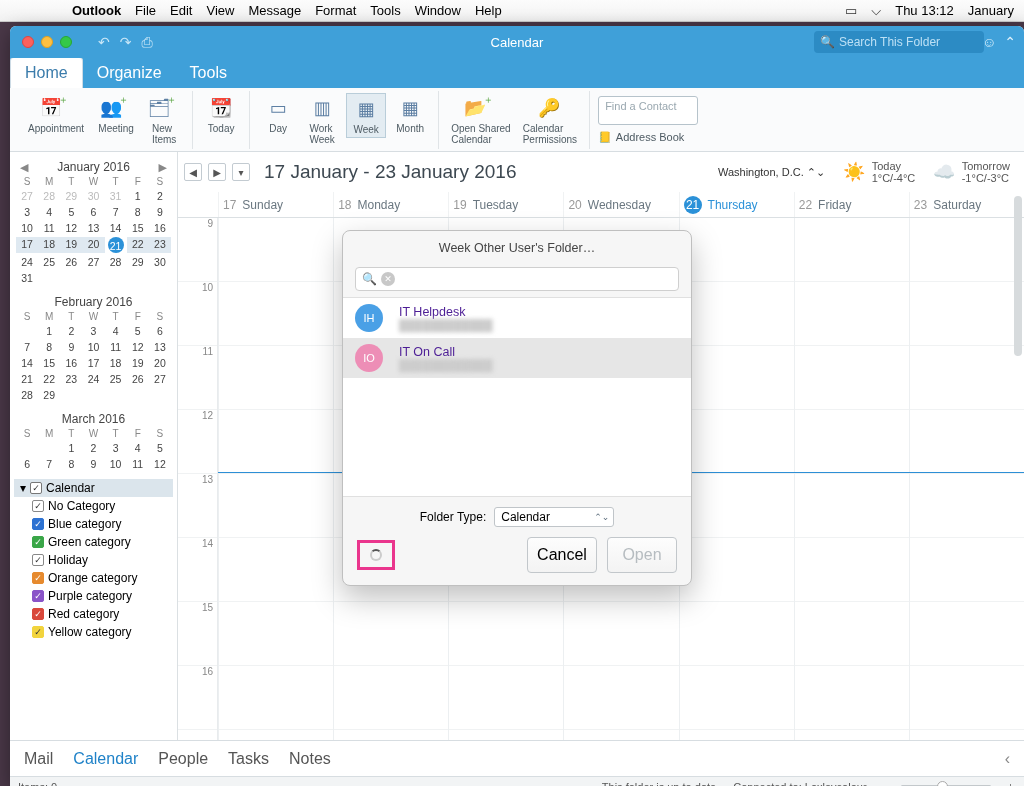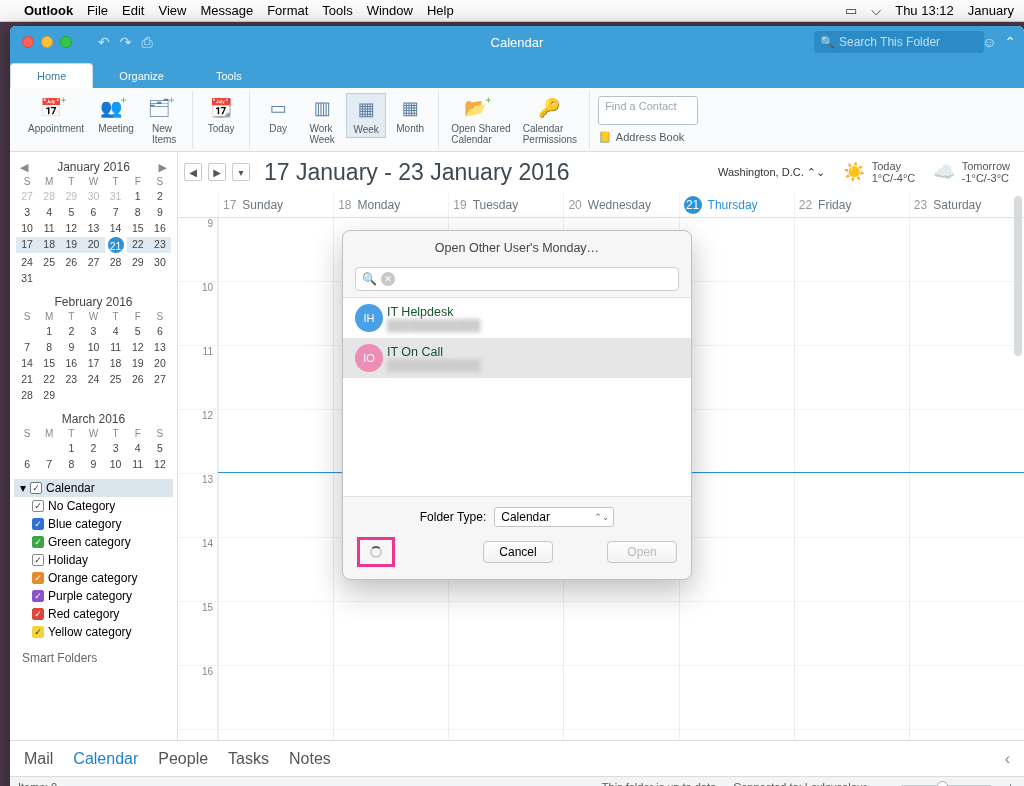--- a/index.html
+++ b/index.html
@@ -2,40 +2,40 @@
 <html><head>
 <meta charset="utf-8">
 <style>
 * { margin: 0; padding: 0; box-sizing: border-box; font-family: -apple-system, "Helvetica Neue", Arial, sans-serif; }
 body { width: 1024px; height: 786px; background: #4a3848; overflow: hidden; position: relative; }
 
 
 .menubar { height: 22px; background: linear-gradient(#fcfcfc,#f2f2f2); display:flex; align-items:center; font-size:13px; padding:0 10px; justify-content:space-between; border-bottom:1px solid #ccc;}
 .menubar .left, .menubar .right { display:flex; align-items:center; gap:14px; }
 .menubar .apple { font-size:15px; }
-.menubar .app { font-weight:600; }
+.menubar .app { font-weight:600;margin-left:48px; }
 .mb-icon { display:inline-block; color:#333; font-size:13px; }
 
 
 .window { position:absolute; top:26px; left:10px; right:0; bottom:0; background:#fff; border-radius:6px 6px 0 0; overflow:hidden; box-shadow:0 5px 20px rgba(0,0,0,.4); }
 .titlebar { height:32px; background:#3fa0d9; display:flex; align-items:center; position:relative; }
 .traffic { display:flex; gap:7px; padding-left:12px; }
 .traffic span { width:12px; height:12px; border-radius:50%; }
 .tr-close{background:#fc615c;border:1px solid #de4643;}
 .tr-min{background:#fec041;border:1px solid #dfa023;}
 .tr-max{background:#34c848;border:1px solid #28a736;}
 .tb-icons { display:flex; gap:10px; margin-left:26px; }
 .tb-icons span{ color:#c8e6f7; font-size:14px; }
 .title-center { position:absolute; left:50%; transform:translateX(-50%); color:#fff; font-size:13px; font-weight:400;}
 .search-box { margin-left:auto; margin-right:40px; height:22px; width:170px; background:#2c8bc4; border-radius:4px; display:flex; align-items:center; padding:0 6px; color:#bce0f5; font-size:12px;}
 .search-box span:first-child{margin-right:4px;}
 .tb-right-icons { position:absolute; right:8px; display:flex; gap:8px; color:#dff1fb; font-size:14px;}
 
 .tabs-row { height:30px; background:#3fa0d9; display:flex; align-items:flex-end;}
-.tab { padding:6px 26px; font-size:11px; color:#fff; border-radius:4px 4px 0 0; cursor:pointer;}
+.tab { padding:6px 14px; font-size:16px; color:#fff; border-radius:4px 4px 0 0; cursor:pointer;}
 .tab.active { background:#fff; color:#3b7cab; border:1px solid #cddbe5; border-bottom:none;}
 
 
 .ribbon { height:64px; background:#fafbfc; border-bottom:1px solid #d7dde1; display:flex; align-items:center; padding:0 6px; }
 .rib-group { display:flex; gap:4px; padding:0 8px; border-right:1px solid #e0e4e7; height:58px; align-items:flex-start; padding-top:2px;}
 .rib-btn { display:flex; flex-direction:column; align-items:center; font-size:10px; color:#4e5b63; gap:2px; padding:2px 4px; cursor:pointer; min-width:48px;}
 .rib-btn.narrow{min-width:40px;}
 .rib-btn.active { background:#e3ecf2; border:1px solid #b9cdd9;}
 .rib-icon { width:28px; height:26px; display:flex; align-items:center; justify-content:center; font-size:18px; color:#5d7fa3;}
 .rib-icon .plus{ color:#5ea747; font-size:10px; position:relative; top:-8px; left:-4px;}
@@ -71,21 +71,21 @@
 
 .status-bar{height:20px;background:#f2f4f5;border-top:1px solid #d7dde1;display:flex;align-items:center;font-size:11px;color:#555;padding:0 8px;}
 .status-bar .right{margin-left:auto;display:flex;gap:14px;align-items:center;}
 .slider{width:90px;height:3px;background:#c3c8cb;position:relative;border-radius:2px;}
 .slider::after{content:'';position:absolute;width:9px;height:9px;background:#fff;border:1px solid #aaa;border-radius:50%;top:-4px;left:40%;}
 
 
 .cal-main{flex:1;display:flex;flex-direction:column;}
 .cal-head{height:40px;display:flex;align-items:center;padding:0 6px;gap:6px;}
 .nav-btn{width:18px;height:18px;border:1px solid #c3cbd1;border-radius:2px;display:flex;align-items:center;justify-content:center;font-size:10px;color:#555;cursor:pointer;}
-.date-title{font-size:23px;color:#3d4851;margin-left:8px;}
+.date-title{font-size:19px;color:#3d4851;margin-left:8px;}
 .weather{margin-left:auto;display:flex;align-items:center;gap:18px;font-size:11px;color:#555;margin-right:8px;}
 .weather .loc{font-weight:500;color:#333;}
 .weather .w-item{display:flex;gap:6px;align-items:center;}
 .weather .wi{font-size:18px;}
 
 .cal-dayrow{height:26px;display:flex;border-bottom:1px solid #dbe0e3;}
 .time-gut{width:40px;}
 .cal-day{flex:1;display:flex;align-items:center;gap:6px;font-size:12px;color:#6a7780;border-left:1px solid #f0f2f3;padding-left:4px;}
 .cal-day .num{color:#999;}
 .cal-day.today .num{background:#2b91d8;color:#fff;border-radius:50%;width:18px;height:18px;display:flex;align-items:center;justify-content:center;}
@@ -101,38 +101,38 @@
 
 
 .overlay{position:absolute;left:0;right:0;top:0;bottom:0;display:flex;align-items:flex-start;justify-content:center;}
 .dialog{margin-top:204px;width:350px;background:#f6f6f6;border:1px solid #bfbfbf;border-radius:8px;box-shadow:0 12px 30px rgba(0,0,0,.25);}
 .dlg-title{text-align:center;font-size:12.5px;color:#444;padding:10px 0 6px;}
 .dlg-search{margin:6px 12px;height:24px;border:1px solid #cfcfcf;border-radius:4px;background:#fff;display:flex;align-items:center;padding:0 6px;font-size:12px;color:#333;}
 .dlg-search .q{flex:1;}
 .dlg-search .clr{width:14px;height:14px;border-radius:50%;background:#c8c8c8;color:#fff;display:flex;align-items:center;justify-content:center;font-size:9px;cursor:pointer;}
 .dlg-search .si{color:#999;margin-right:4px;}
 .results{background:#fff;height:200px;border-top:1px solid #e0e0e0;border-bottom:1px solid #e0e0e0;overflow:hidden;}
-.res-row{display:flex;align-items:center;gap:4px;padding:6px 12px;cursor:pointer;}
+.res-row{display:flex;align-items:center;gap:16px;padding:6px 12px;cursor:pointer;}
 .res-row.sel{background:#e6e6e6;}
 .avatar{width:28px;height:28px;border-radius:50%;display:flex;align-items:center;justify-content:center;color:#fff;font-size:11px;font-weight:500;}
 .av-blue{background:#4aa0e6;}
 .av-pink{background:#ed8eb6;}
-.res-name{font-size:12.5px;color:#14532d;}
+.res-name{font-size:12.5px;color:#4c1d95;}
 .res-sub{font-size:11px;color:#ccc;filter:blur(2px);}
 .dlg-bottom{padding:10px 14px 12px;}
 .ft-row{display:flex;justify-content:center;align-items:center;gap:8px;font-size:12px;margin-bottom:10px;}
 .ft-select{border:1px solid #c0c5c9;border-radius:3px;height:20px;width:120px;font-size:12px;padding:1px 18px 1px 6px;background:#fff;position:relative;display:flex;align-items:center;}
 .ft-select::after{content:'⌃⌄';position:absolute;right:4px;font-size:9px;color:#5a6b7a;line-height:7px;white-space:pre;}
 .ft-select::before{content:'';}
 .btn-row{display:flex;align-items:center;gap:10px;}
 .spinner{width:12px;height:12px;border:2px solid #ccc;border-top-color:#555;border-radius:50%;display:inline-block;animation:spin 1s linear infinite;}
 @keyframes spin{to{transform:rotate(360deg);}}
 .checking-box{border:3px solid #ea368d;padding:6px 10px;display:flex;align-items:center;gap:8px;font-size:12px;color:#444;}
-.dlg-btn{height:22px;width:70px;border:1px solid #c2c7cb;border-radius:4px;background:linear-gradient(#fdfdfd,#f3f3f3);font-size:12px;cursor:pointer;display:flex;align-items:center;justify-content:center;}
-.dlg-btn.disabled{color:#b6bcc0;cursor:default;margin-left:44px;}
+.dlg-btn{height:36px;width:70px;border:1px solid #c2c7cb;border-radius:4px;background:linear-gradient(#fdfdfd,#f3f3f3);font-size:16px;cursor:pointer;display:flex;align-items:center;justify-content:center;}
+.dlg-btn.disabled{color:#b6bcc0;cursor:default;}
 
 .sb-scroll{position:absolute;right:2px;top:170px;width:8px;height:160px;background:#d7dbdd;border-radius:4px;}
 </style>
 </head>
 <body>
 
 <div class="menubar">
   <div class="left">
     <span class="apple"></span>
     <span class="app">Outlook</span>
@@ -415,21 +415,20 @@
               <div class="tree-row" style="padding-left: 18px;">
                 <span class="color-chk" style="background:#d9483b;border-color:#d9483b;color:#fff">✓</span> 
                 <span>Red category</span>
               </div>
               <div class="tree-row" style="padding-left: 18px;">
                 <span class="color-chk" style="background:#f2d43d;border-color:#f2d43d;color:#333">✓</span> 
                 <span>Yellow category</span>
               </div>
             </div>
         </div>
-        <div class="smart-f">Smart Folders</div>
       </div>
     </div>
 
     <div class="cal-main">
       <div class="cal-head">
         <span class="nav-btn">◀</span>
         <span class="nav-btn">▶</span>
         <span class="nav-btn">▾</span>
         <span class="date-title">17 January - 23 January 2016</span>
         <div class="weather">
@@ -585,21 +584,21 @@
       <span>This folder is up to date.</span>
       <span>Connected to: Loxleycolour</span>
       <span>−</span>
       <div class="slider"></div>
       <span>＋</span>
     </div>
   </div>
 
   <div class="overlay">
     <div class="dialog">
-      <div class="dlg-title">Open Other User's Monday…</div>
+      <div class="dlg-title">Week Other User's Folder…</div>
       <div class="dlg-search">
         <span class="si">🔍</span>
         <span class="clr">✕</span>
       </div>
       <div class="results" id="dlg-results">
           <div class="res-row">
             <div class="avatar av-blue">IH</div>
             <div>
               <div class="res-name">IT Helpdesk</div>
               <div class="res-sub">████████████</div>

